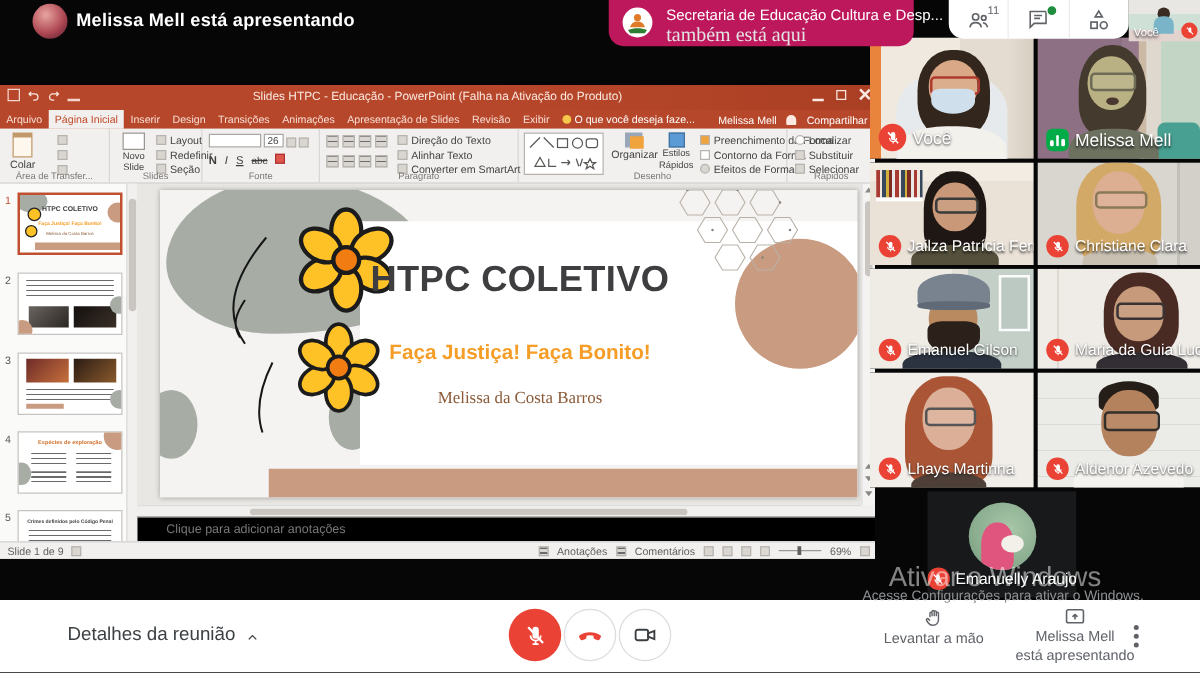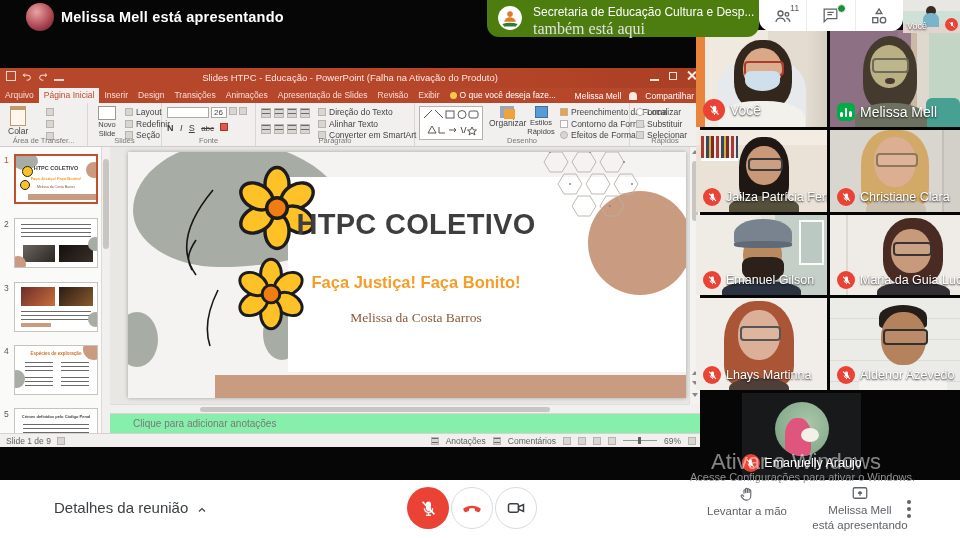--- a/index.html
+++ b/index.html
@@ -6,21 +6,21 @@
   body{font-family:"Liberation Sans",sans-serif;}
   .stage{position:relative;width:960px;height:538px;background:#060606;overflow:hidden;}
   .abs{position:absolute;}
   svg{display:block;}
 
   
   .banner-avatar{position:absolute;left:26px;top:3px;width:28px;height:28px;border-radius:50%;
     background:radial-gradient(circle at 38% 32%,#e8a5a0,#b04a55 55%,#5c1f2e 95%);}
   .banner-text{position:absolute;left:61px;top:9px;color:#fff;font-size:14.5px;font-weight:bold;letter-spacing:.2px;}
 
-  .toast{position:absolute;left:487px;top:0;width:272px;height:37px;background:#4d7c0f;border-radius:0 0 12px 12px;}
+  .toast{position:absolute;left:487px;top:0;width:244px;height:37px;background:#be185d;border-radius:0 0 12px 12px;}
   .toast-ic{position:absolute;left:10px;top:5px;width:26px;height:26px;}
   .toast-title{position:absolute;left:46px;top:5px;font-size:12px;color:#fff;white-space:nowrap;}
   .toast-sub{position:absolute;left:46px;top:20px;font-size:16px;color:#e3e3e3;font-family:Liberation Serif, serif;}
 
   .mpanel{position:absolute;left:759px;top:0;width:144px;height:31px;background:#fff;border-radius:0 0 12px 12px;display:flex;z-index:6;}
   .mcell{position:relative;width:48px;height:31px;display:flex;align-items:center;justify-content:center;}
   .mcell + .mcell{border-left:1px solid #ececec;}
   .sup11{position:absolute;right:7px;top:3px;font-size:9px;color:#5f6368;}
   .chatdot{position:absolute;right:9px;top:4px;width:7px;height:7px;border-radius:50%;background:#1e8e3e;border:1.5px solid #fff;}
 
@@ -168,21 +168,21 @@
   .tancirc{position:absolute;left:460px;top:39px;width:104px;height:104px;border-radius:50%;background:#c99b80;}
   .sl-title{position:absolute;left:160px;top:56px;width:256px;text-align:center;font-size:29px;font-weight:bold;color:#3e3e40;letter-spacing:.3px;}
   .sl-sub{position:absolute;left:150px;top:121px;width:276px;text-align:center;font-size:16.5px;font-weight:bold;color:#f59d27;}
   .sl-author{position:absolute;left:160px;top:158px;width:256px;text-align:center;font-size:13.5px;color:#8a5a38;font-family:"Liberation Serif",serif;}
   .vscroll{position:absolute;left:689px;top:79px;width:11px;height:257px;background:#f4f3f2;border-left:1px solid #ddd;box-sizing:border-box;}
   .vscroll .th{position:absolute;left:2px;top:14px;width:6px;height:60px;background:#c9c6c2;border-radius:3px;}
   .arr{width:0;height:0;border-left:3px solid transparent;border-right:3px solid transparent;margin:3px auto;}
   .arr.up{border-bottom:4px solid #8a8884;} .arr.dn{border-top:4px solid #8a8884;}
   .hscroll{position:absolute;left:110px;top:336px;width:579px;height:9px;background:#f1f0ef;border-top:1px solid #ddd;box-sizing:border-box;}
   .hscroll .th{position:absolute;left:90px;top:2px;width:350px;height:5px;background:#c9c6c2;border-radius:3px;}
-  .notes{position:absolute;left:110px;top:345px;width:590px;height:20px;background:#86efac;border-top:1px solid #d8d5d2;box-sizing:border-box;}
+  .notes{position:absolute;left:110px;top:345px;width:590px;height:20px;background:#000000;border-top:1px solid #d8d5d2;box-sizing:border-box;}
   .notes span{position:absolute;left:23px;top:4px;font-size:10px;color:#7a7876;}
   .statusbar{position:absolute;left:0;top:365px;width:700px;height:14px;background:#f1f0ef;border-top:1px solid #d5d2cf;box-sizing:border-box;display:flex;align-items:center;font-size:8.5px;color:#605e5c;}
   .statusbar .lft{margin-left:6px;display:flex;align-items:center;gap:6px;}
   .statusbar .rgt{margin-left:auto;display:flex;align-items:center;gap:7px;margin-right:4px;}
   .zoomtrack{width:34px;height:1px;background:#9a9894;position:relative;}
   .zoomtrack i{position:absolute;left:15px;top:-3px;width:3px;height:7px;background:#605e5c;}
 
   
   .mlines{background-image:repeating-linear-gradient(180deg,#6a6a6a 0 1px,transparent 1px 4px);}
   .mimg{position:absolute;}
@@ -282,21 +282,21 @@
             </div>
           <div class="rowbtn">
               <span class="mi sm"></span>
               <span>Seção</span>
             </div>
         </div>
         <div class="glabel">Slides</div>
       </div>
 
       <div class="grp" style="left:162px;width:94px;">
-        <div style="position:absolute;left:5px;top:4px;display:flex;gap:2px;align-items:flex-start;">
+        <div style="position:absolute;left:5px;top:4px;display:flex;gap:2px;align-items:flex-end;">
           <span class="inputbox" style="width:42px;"></span>
           <span class="inputbox" style="width:16px;">26</span>
           <span class="mi sm"></span>
           <span class="mi sm"></span>
         </div>
         <div style="position:absolute;left:5px;top:20px;">
           <span class="fmt" style="font-weight:bold;">N</span>
           <span class="fmt" style="font-style:italic;">I</span>
           <span class="fmt" style="text-decoration:underline;">S</span>
           <span class="fmt" style="text-decoration:line-through;font-size:8px;">abc</span>

